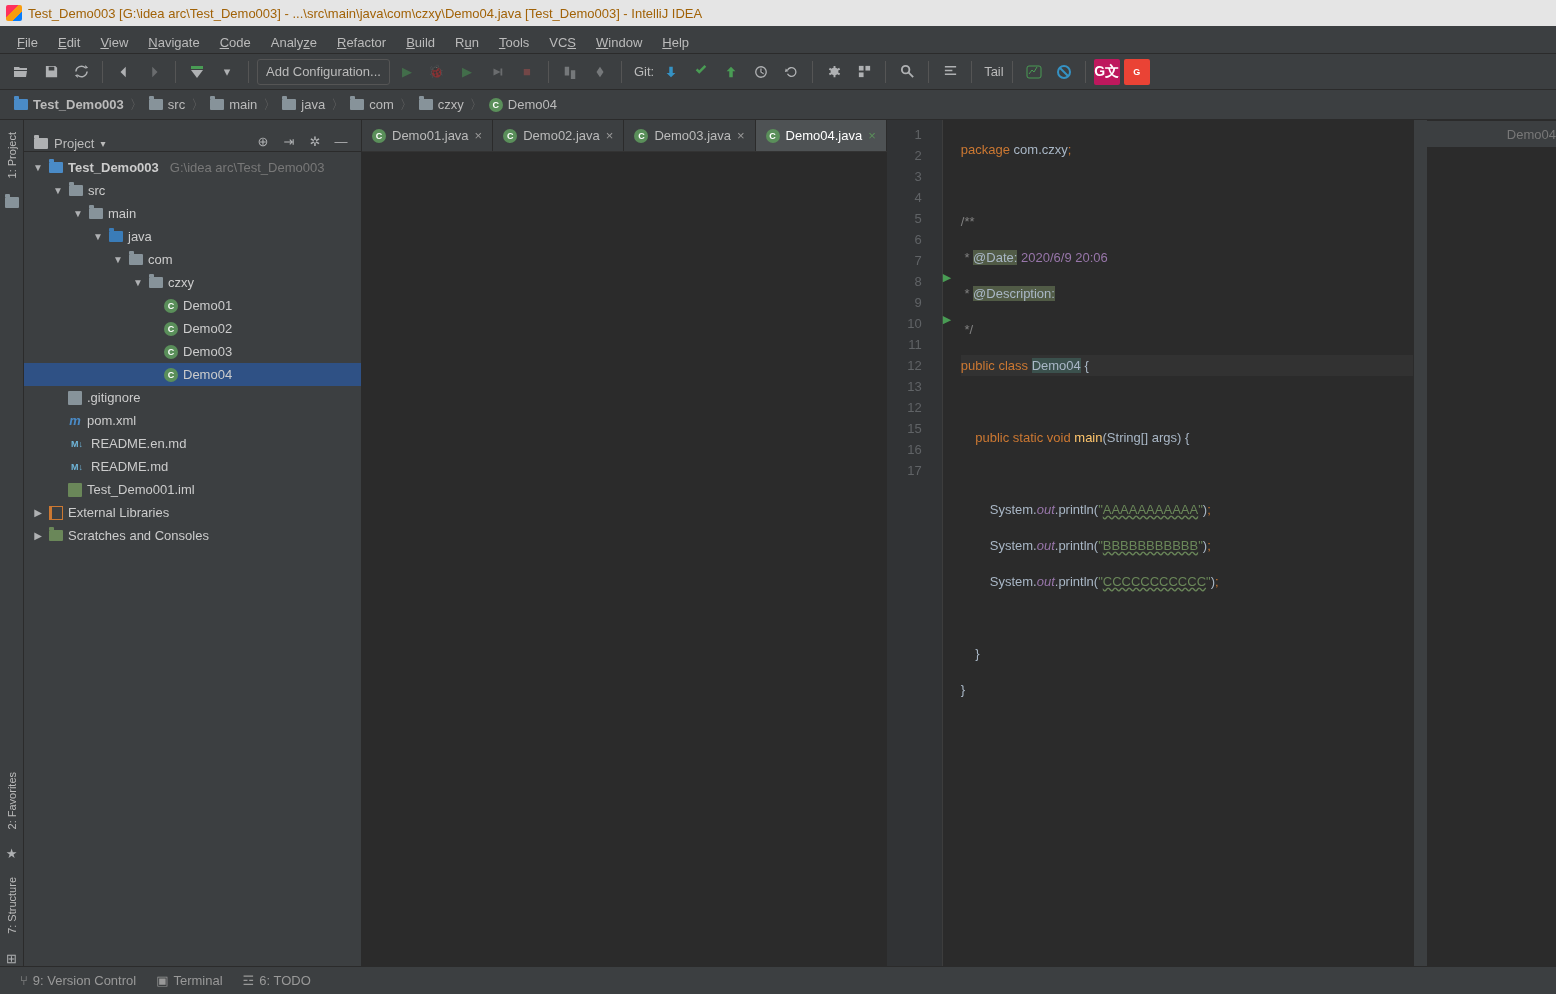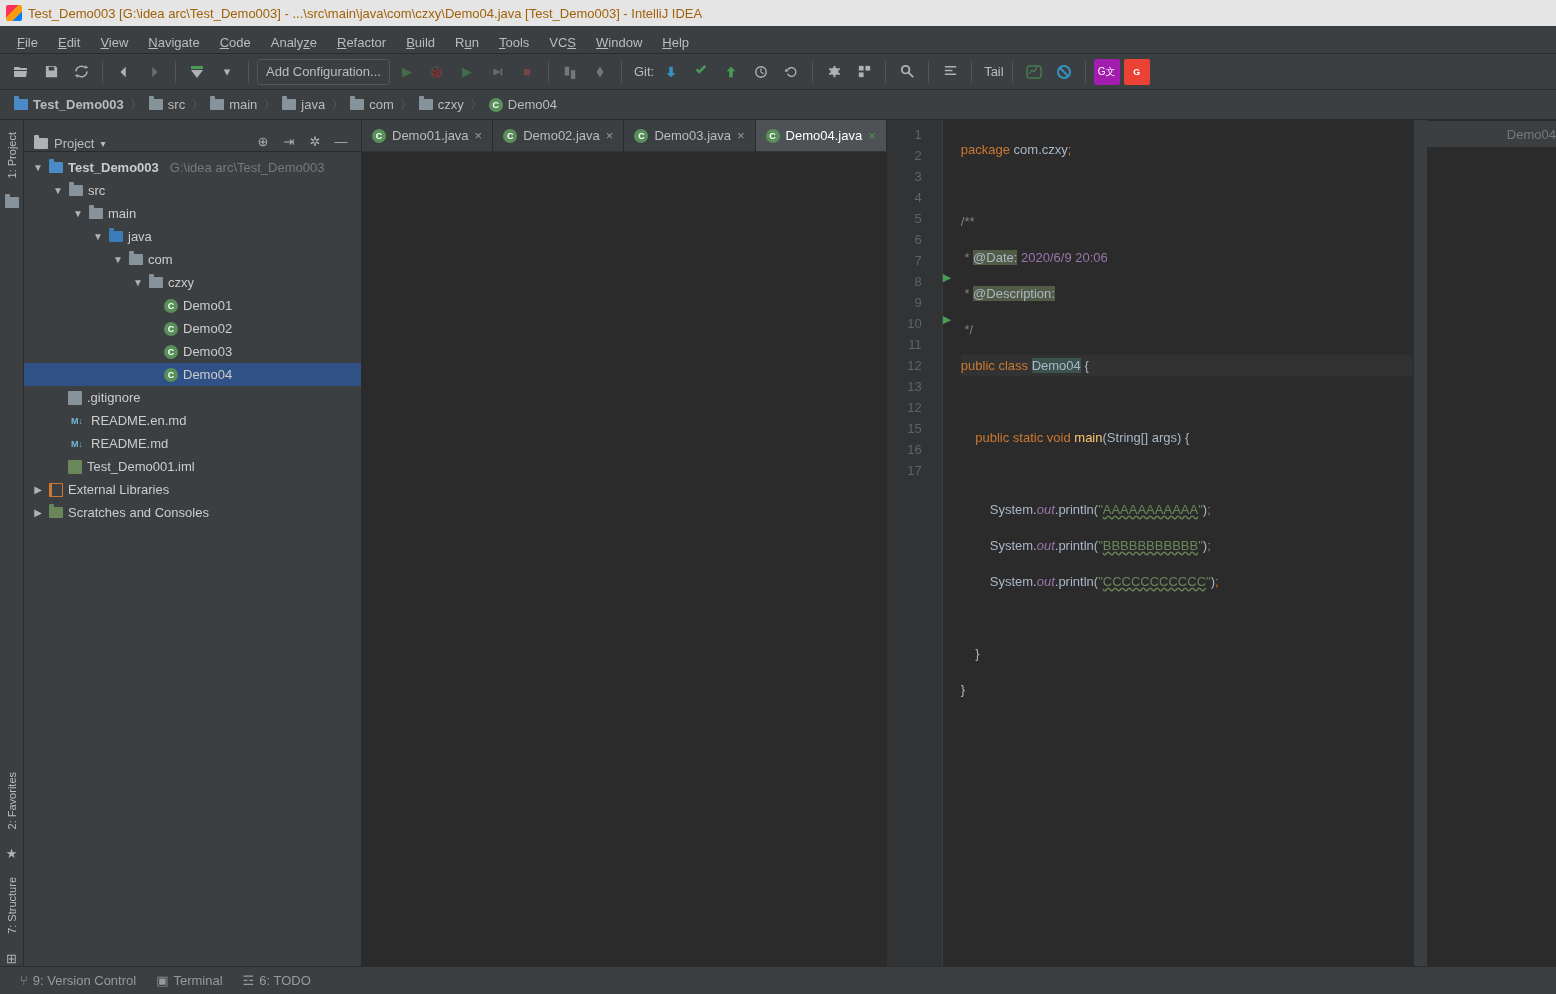--- a/index.html
+++ b/index.html
@@ -222,21 +222,21 @@
         <path stroke="#499c54" fill="none" d="M3 10l3-4 2 2 3-5"></path>
       </svg>
     </div>
   <div class="tb-btn">
       <svg width="16" height="16" viewBox="0 0 16 16">
         <circle fill="none" stroke="#3592c4" stroke-width="2" cx="8" cy="8" r="6"></circle>
         <path stroke="#3592c4" stroke-width="2" d="M4 4l8 8"></path>
       </svg>
     </div>
   <div class="tb-sep"></div>
-  <div class="tb-btn" style="background:#a21caf;color:#fff;font-size:10px;font-weight:normal;border-radius:2px">G文</div>
+  <div class="tb-btn" style="background:#be185d;color:#fff;font-size:14px;font-weight:bold;border-radius:2px">G文</div>
   <div class="tb-btn" style="background:#ea4335;color:#fff;font-size:9px;font-weight:bold;border-radius:2px">G</div>
 </div>
 
 <div class="breadcrumb">
   <span class="crumb">
       <span class="folder-icon root"></span>
       <b>Test_Demo003</b>
     </span>
   <span class="crumb-sep">〉</span>
   <span class="crumb">
@@ -342,20 +342,24 @@
           <span class="class-icon"></span>
           <span class="tree-label">Demo03</span>
         </div>
       <div class="tree-row selected" style="padding-left:140px">
           <span class="class-icon"></span>
           <span class="tree-label">Demo04</span>
         </div>
       <div class="tree-row" style="padding-left:44px">
           <span class="file-icon"></span>
           <span class="tree-label">.gitignore</span>
+        </div>
+      <div class="tree-row" style="padding-left:44px">
+          <span class="m-icon"></span>
+          <span class="tree-label">pom.xml</span>
         </div>
       <div class="tree-row" style="padding-left:44px">
           <span class="md-icon"></span>
           <span class="tree-label">README.en.md</span>
         </div>
       <div class="tree-row" style="padding-left:44px">
           <span class="md-icon"></span>
           <span class="tree-label">README.md</span>
         </div>
       <div class="tree-row" style="padding-left:44px">

